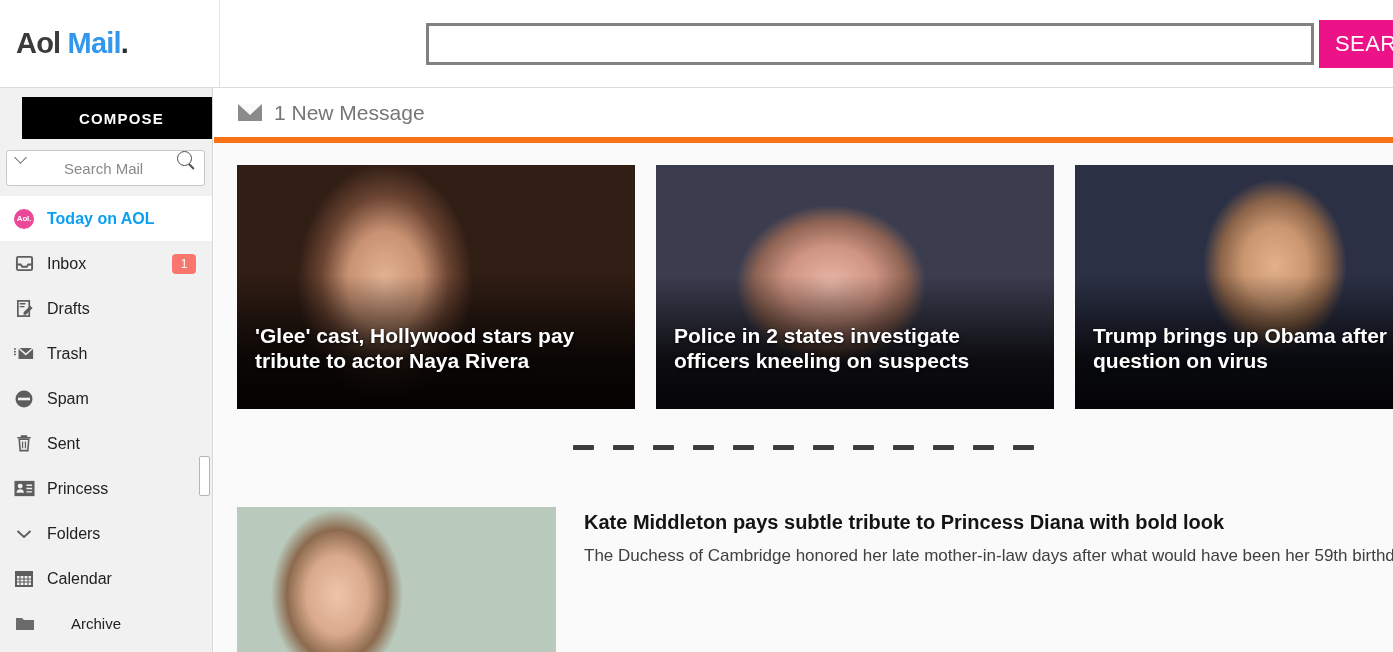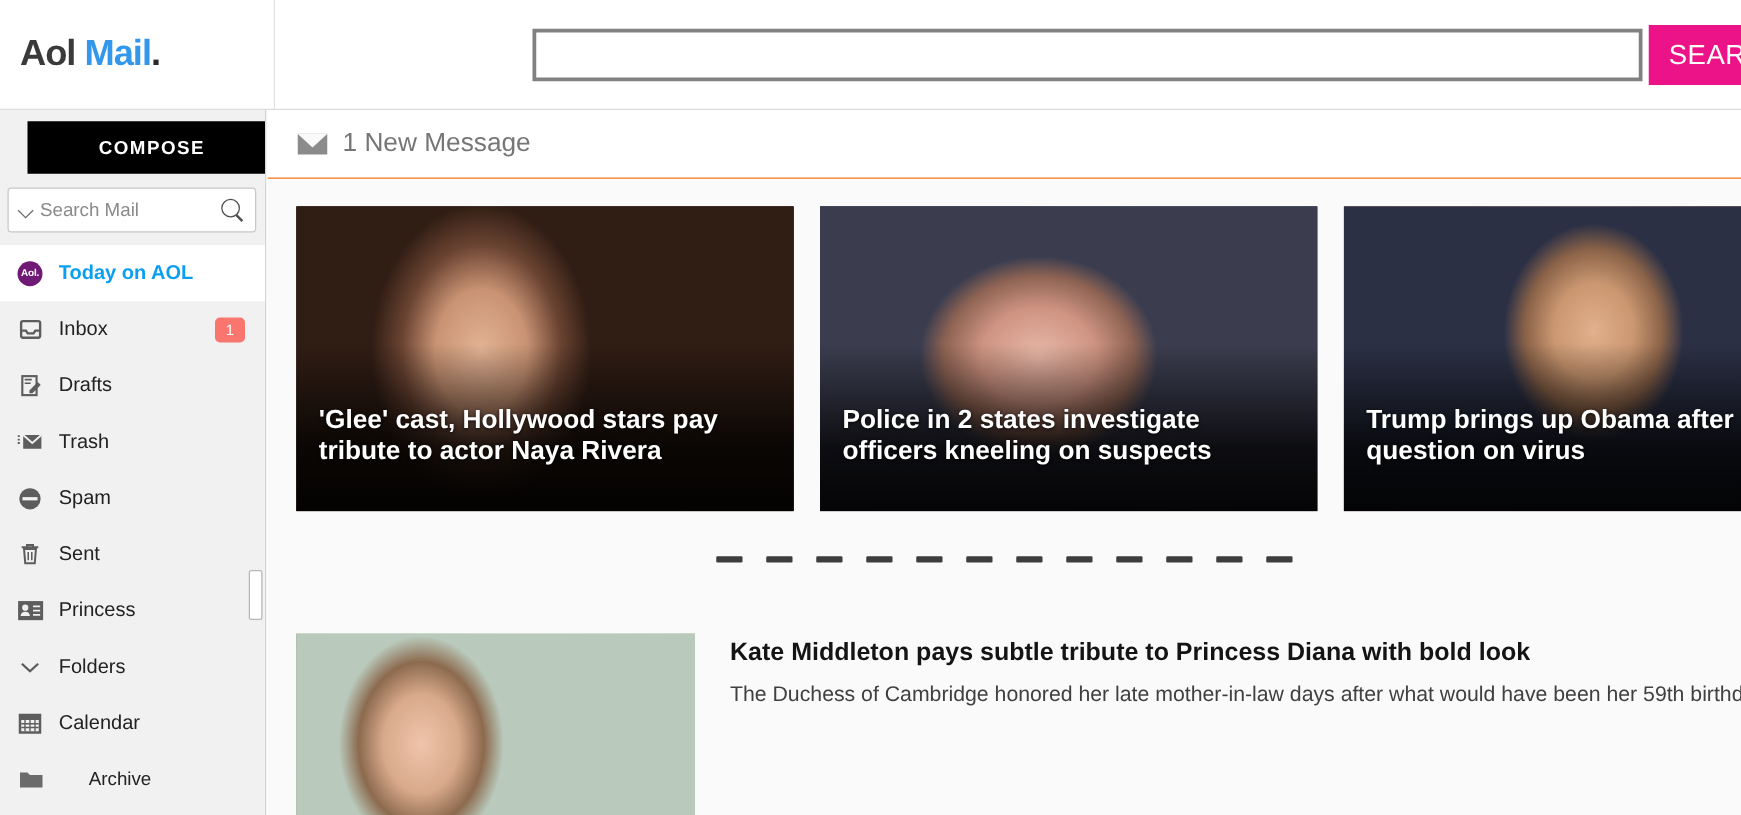--- a/index.html
+++ b/index.html
@@ -84,22 +84,23 @@
     letter-spacing: 1.2px;
     cursor: pointer;
     font-family: "Liberation Sans", sans-serif;
   }
   .search-mail {
     margin: 11px 8px 0 6px;
     width: 199px; height: 36px;
     background: #fff;
     border: 1px solid #c8c8c8;
     border-radius: 3px;
-    display: flex; align-items: center;
+    display: flex; 
     padding: 0 8px;
+    gap: 32px;
   }
   .chev-down {
     width: 13px; height: 13px;
     position: relative;
     flex: 0 0 13px;
     margin-right: 4px;
   }
   .chev-down::before {
     content: "";
     position: absolute; left: 1px; top: 2px;
@@ -149,21 +150,21 @@
   }
   .nav-icon {
     width: 22px; height: 22px;
     margin-right: 12px;
     flex: 0 0 22px;
     display: flex; align-items: center; justify-content: center;
     color: #5d5d5d;
   }
   .aol-badge {
     width: 20px; height: 20px; border-radius: 50%;
-    background: #701a75; color: #fff;
+    background: #ec4899; color: #fff;
     font-size: 8px; font-weight: bold;
     display: flex; align-items: center; justify-content: center;
     letter-spacing: -0.2px;
   }
   .badge-count {
     position: absolute; right: 16px;
     background: #f9766e; color: #fff;
     font-size: 12px;
     border-radius: 4px;
     min-width: 24px; height: 20px;
@@ -185,21 +186,21 @@
     position: absolute; top: 88px; left: 214px;
     width: 1179px; height: 564px;
     background: #fafafa;
     overflow: hidden;
   }
   .newmsg-bar {
     height: 55px;
     background: #ffffff;
     display: flex; align-items: center;
     padding-left: 24px;
-    border-bottom: 1px solid #f97316;
+    border-bottom: 6px solid #f97316;
   }
   .env {
     width: 24px; height: 17px;
     background: #8b8b8b;
     margin-right: 12px;
     position: relative;
     flex: 0 0 24px;
     clip-path: polygon(0 0, 100% 0, 100% 100%, 0 100%);
   }
   .env::after {

